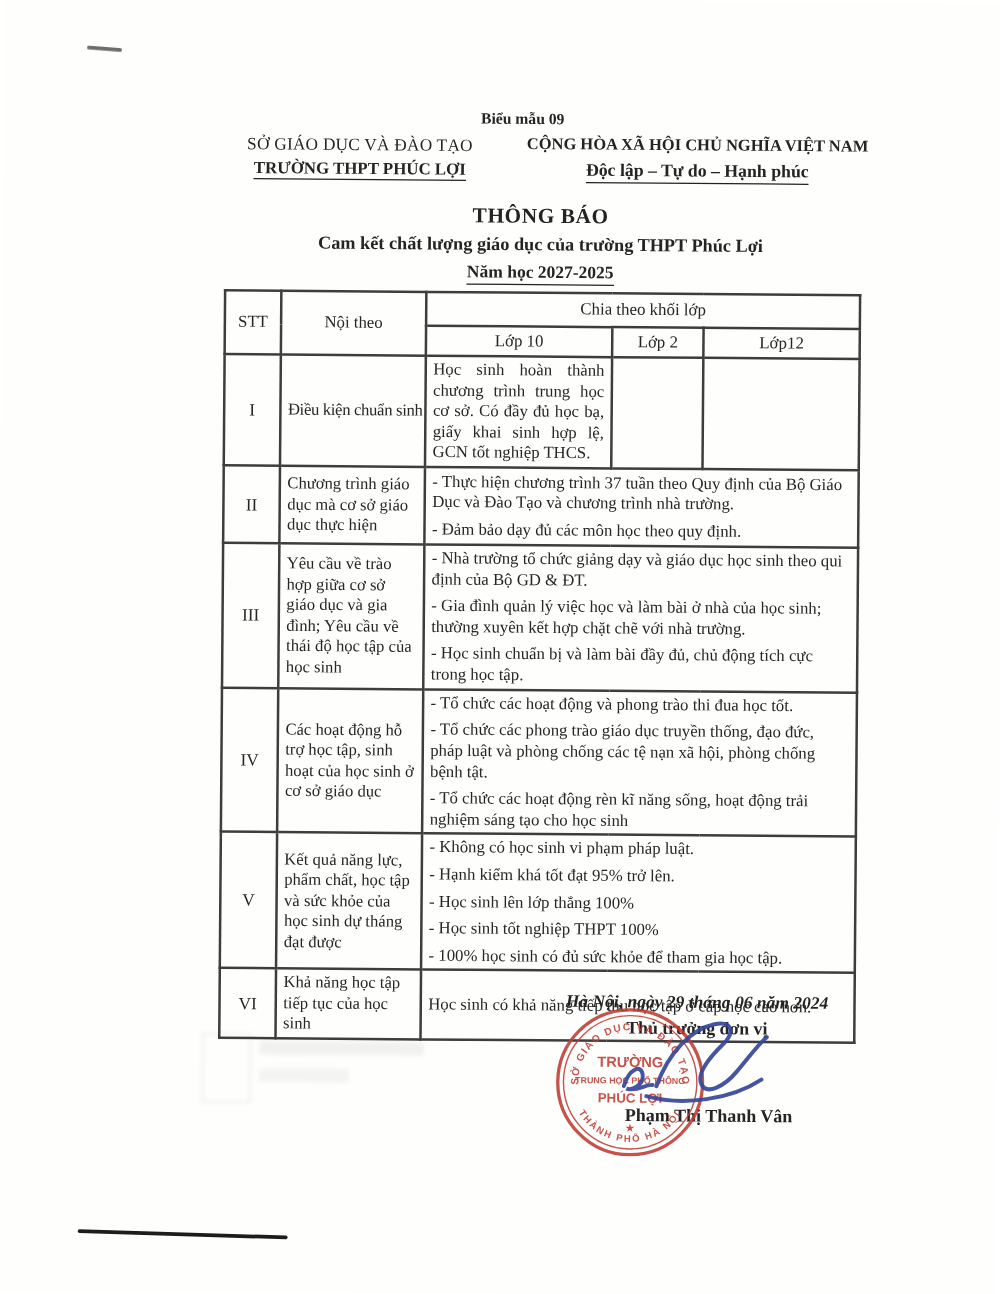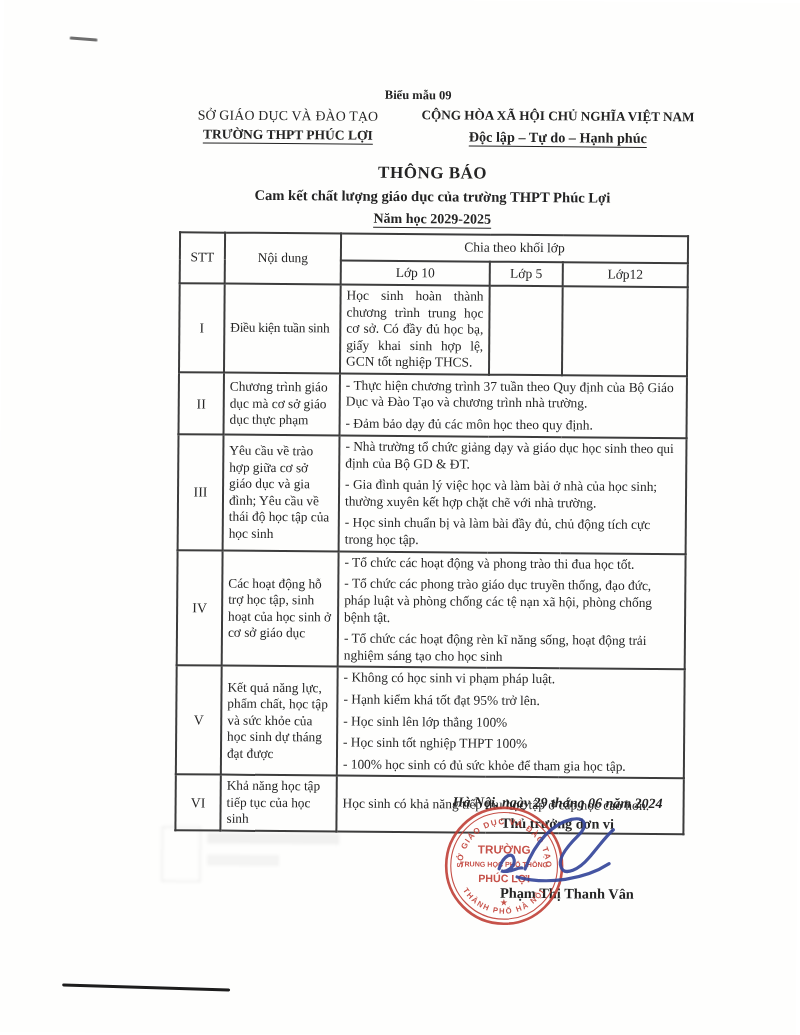--- a/index.html
+++ b/index.html
@@ -77,56 +77,56 @@
     <div class="l2"><span class="u">TRƯỜNG THPT PHÚC LỢI</span></div>
   </div>
   <div class="abs ctr hdr-right">
     <div class="l1">CỘNG HÒA XÃ HỘI CHỦ NGHĨA VIỆT NAM</div>
     <div class="l2"><span class="u">Độc lập – Tự do – Hạnh phúc</span></div>
   </div>
 
   <div class="abs ctr title-block">
     <div class="t1">THÔNG BÁO</div>
     <div class="t2">Cam kết chất lượng giáo dục của trường THPT Phúc Lợi</div>
-    <div class="t3"><span class="u">Năm học 2029-2025</span></div>
+    <div class="t3"><span class="u">Năm học 2027-2025</span></div>
   </div>
 
   <table class="main">
     <colgroup>
         <col style="width:45px">
         <col style="width:116px">
         <col style="width:149px">
         <col style="width:73px">
         <col style="width:125px">
       </colgroup>
     <tbody>
         <tr>
       <th rowspan="2" style="width:45px">STT</th>
-      <th rowspan="2">Nội dung</th>
+      <th rowspan="2">Nội theo</th>
       <th colspan="3" class="group">Chia theo khối lớp</th>
     </tr>
     <tr>
       <th class="grade">Lớp 10</th>
-      <th class="grade">Lớp 5</th>
+      <th class="grade">Lớp 2</th>
       <th class="grade">Lớp12</th>
     </tr>
 
     <tr style="height:88px">
       <td class="stt">I</td>
-      <td class="label"><span class="nowrap">Điều kiện tuần sinh</span></td>
+      <td class="label"><span class="nowrap">Điều kiện chuẩn sinh</span></td>
       <td class="content just">
             <p>Học sinh hoàn thành chương trình trung học cơ sở. Có đầy đủ học bạ, giấy khai sinh hợp lệ, GCN tốt nghiệp THCS.</p>
           </td>
       <td></td>
       <td></td>
     </tr>
 
     <tr style="height:62px">
       <td class="stt">II</td>
-      <td class="label">Chương trình giáo dục mà cơ sở giáo dục thực phạm</td>
+      <td class="label">Chương trình giáo dục mà cơ sở giáo dục thực hiện</td>
       <td class="content vmid" colspan="3">
         <p>- Thực hiện chương trình 37 tuần theo Quy định của Bộ Giáo Dục và Đào Tạo và chương trình nhà trường.</p>
         <p>- Đảm bảo dạy đủ các môn học theo quy định.</p>
       </td>
     </tr>
 
     <tr style="height:108px">
       <td class="stt">III</td>
       <td class="label">Yêu cầu về trào hợp giữa cơ sở giáo dục và gia đình; Yêu cầu về thái độ học tập của học sinh</td>
       <td class="content" colspan="3">

